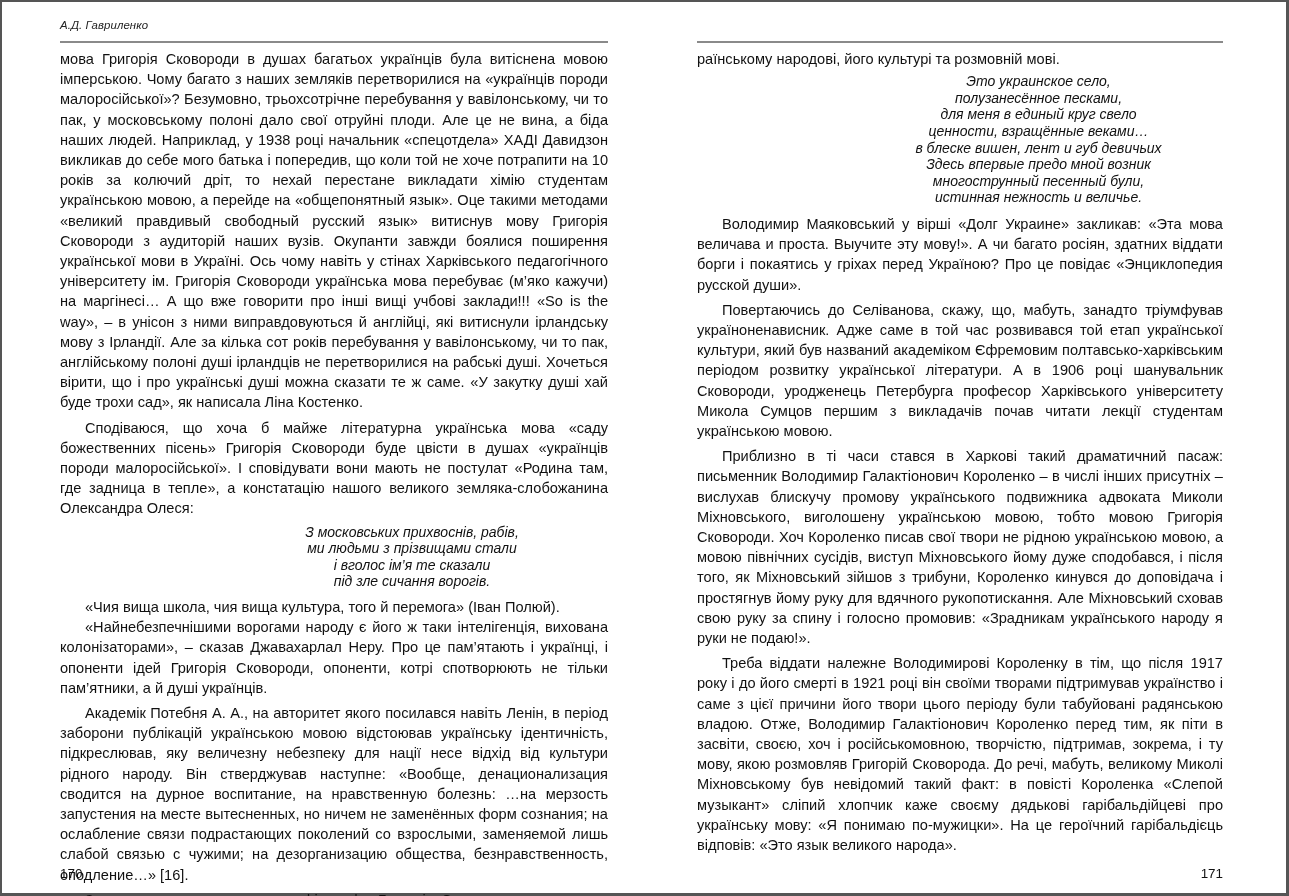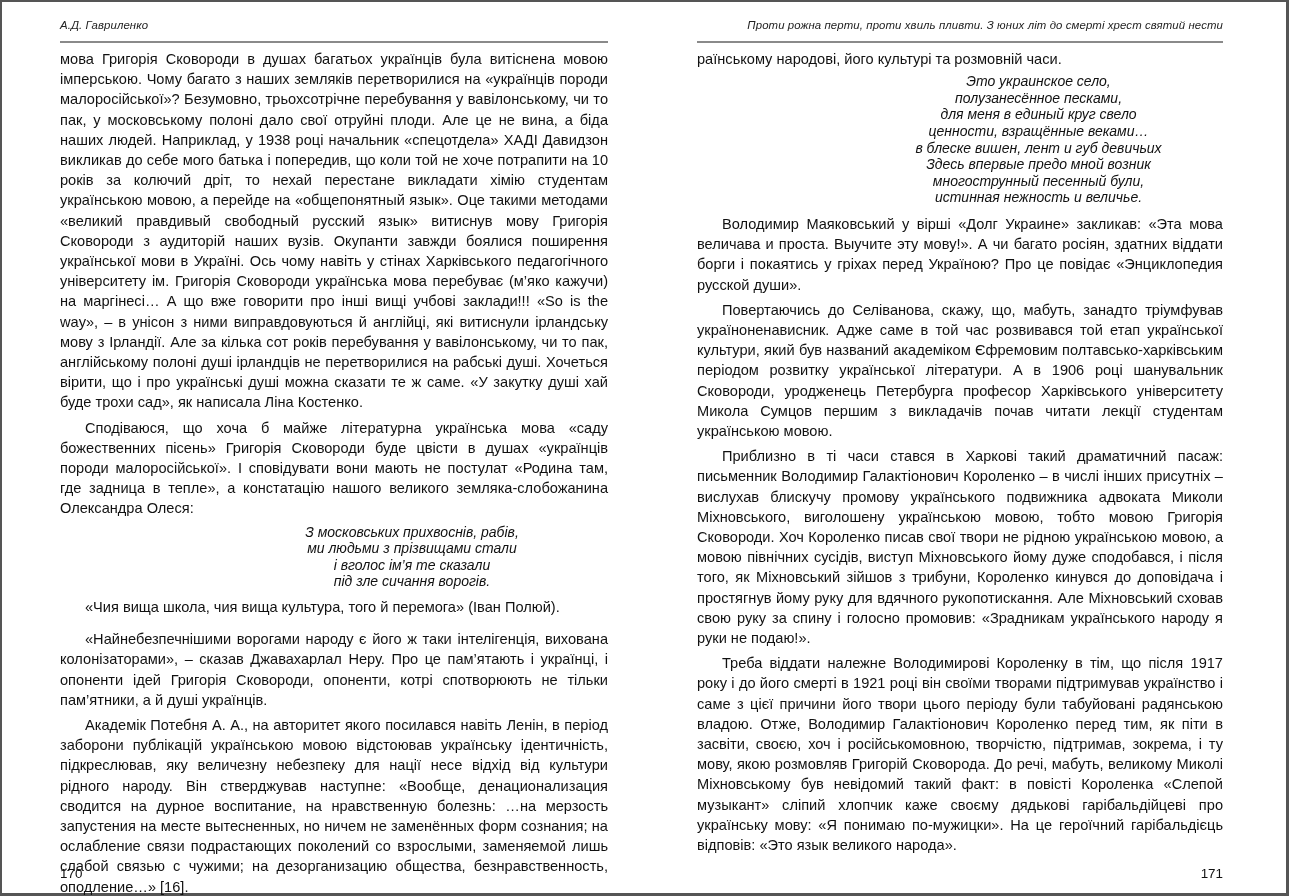--- a/index.html
+++ b/index.html
@@ -85,33 +85,32 @@
   <div class="head-rule"></div>
   <div class="body-text">
     <p class="cont">мова Григорія Сковороди в душах багатьох українців була витіснена мовою імперською. Чому багато з наших земляків перетворилися на «українців породи малоросійської»? Безумовно, трьохсотрічне перебування у вавілонському, чи то пак, у московському полоні дало свої отруйні плоди. Але це не вина, а біда наших людей. Наприклад, у 1938 році начальник «спецотдела» ХАДІ Давидзон викликав до себе мого батька і попередив, що коли той не хоче потрапити на 10 років за колючий дріт, то нехай перестане викладати хімію студентам українською мовою, а перейде на «общепонятный язык». Оце такими методами «великий правдивый свободный русский язык» витиснув мову Григорія Сковороди з аудиторій наших вузів. Окупанти завжди боялися поширення української мови в Україні. Ось чому навіть у стінах Харківського педагогічного університету ім. Григорія Сковороди українська мова перебуває (м’яко кажучи) на маргінесі… А що вже говорити про інші вищі учбові заклади!!! «So is the way», – в унісон з ними виправдовуються й англійці, які витиснули ірландську мову з Ірландії. Але за кілька сот років перебування у вавілонському, чи то пак, англійському полоні душі ірландців не перетворилися на рабські душі. Хочеться вірити, що і про українські душі можна сказати те ж саме. «У закутку душі хай буде трохи сад», як написала Ліна Костенко.</p>
     <p>Сподіваюся, що хоча б майже літературна українська мова «саду божественних пісень» Григорія Сковороди буде цвісти в душах «українців породи малоросійської». І сповідувати вони мають не постулат «Родина там, где задница в тепле», а констатацію нашого великого земляка-слобожанина Олександра Олеся:</p>
     <div class="verse">
       <span>З московських прихвоснів, рабів,</span>
       <span>ми людьми з прізвищами стали</span>
       <span>і вголос ім’я те сказали</span>
       <span>під зле сичання ворогів.</span>
     </div>
-    <p style="margin-bottom:12px">«Чия вища школа, чия вища культура, того й перемога» (Іван Полюй).</p>
+    <p style="margin-bottom:0">«Чия вища школа, чия вища культура, того й перемога» (Іван Полюй).</p>
     <p>«Найнебезпечнішими ворогами народу є його ж таки інтелігенція, вихована колонізаторами», – сказав Джавахарлал Неру. Про це пам’ятають і українці, і опоненти ідей Григорія Сковороди, опоненти, котрі спотворюють не тільки пам’ятники, а й душі українців.</p>
     <p>Академік Потебня А. А., на авторитет якого посилався навіть Ленін, в період заборони публікацій українською мовою відстоював українську ідентичність, підкреслював, яку величезну небезпеку для нації несе відхід від культури рідного народу. Він стверджував наступне: «Вообще, денационализация сводится на дурное воспитание, на нравственную болезнь: …на мерзость запустения на месте вытесненных, но ничем не заменённых форм сознания; на ослабление связи подрастающих поколений со взрослыми, заменяемой лишь слабой связью с чужими; на дезорганизацию общества, безнравственность, оподление…» [16].</p>
     <p>Засадничою рисою характеру філософа Григорія Сковороди є непохитне моральне здоров’я, яке допомогло йому зберегти вірність рідному ук-</p>
   </div>
   <div class="page-number">170</div>
 </section>
 
 <section class="page right">
-  <div class="running-head">Проти рожна перти, проти хвиль пливти. З юних літ до смерті хрест святий нести</div>
   <div class="head-rule"></div>
   <div class="body-text">
-    <p class="cont" style="margin-bottom:0">раїнському народові, його культурі та розмовній часи.</p>
+    <p class="cont" style="margin-bottom:0">раїнському народові, його культурі та розмовній мові.</p>
     <div class="verse">
       <span>Это украинское село,</span>
       <span>полузанесённое песками,</span>
       <span>для меня в единый круг свело</span>
       <span>ценности, взращённые веками…</span>
       <span>в блеске вишен, лент и губ девичьих</span>
       <span>Здесь впервые предо мной возник</span>
       <span>многострунный песенный були,</span>
       <span>истинная нежность и величье.</span>
     </div>

